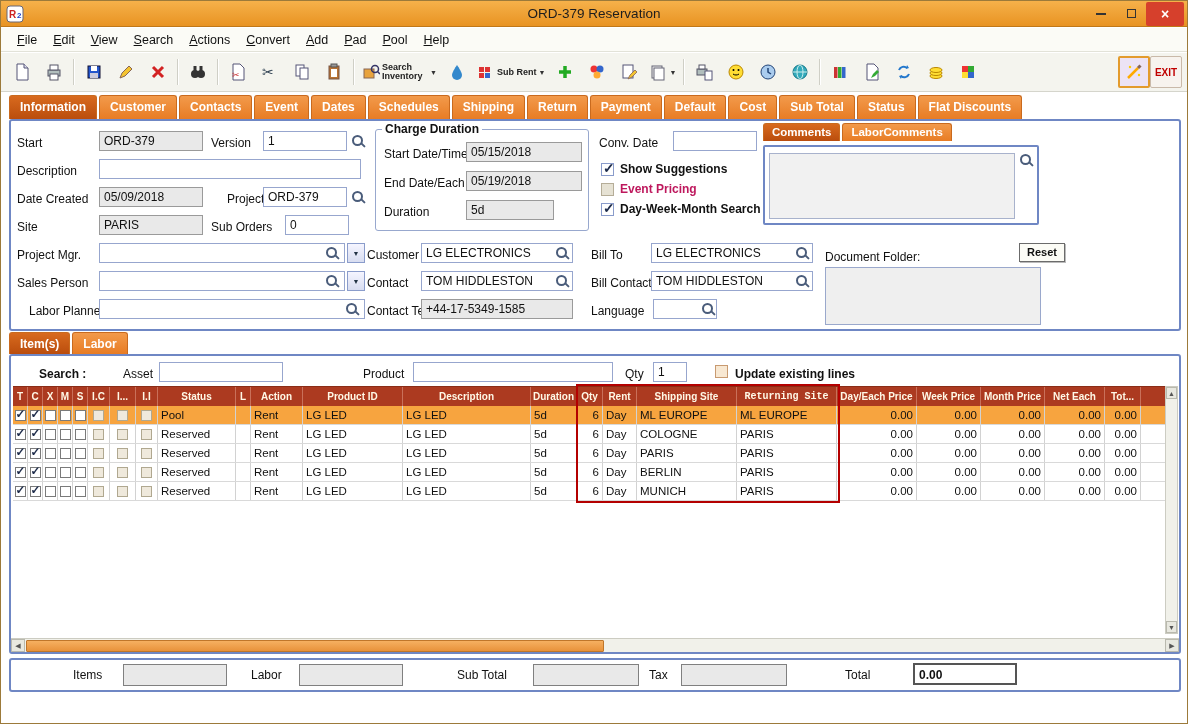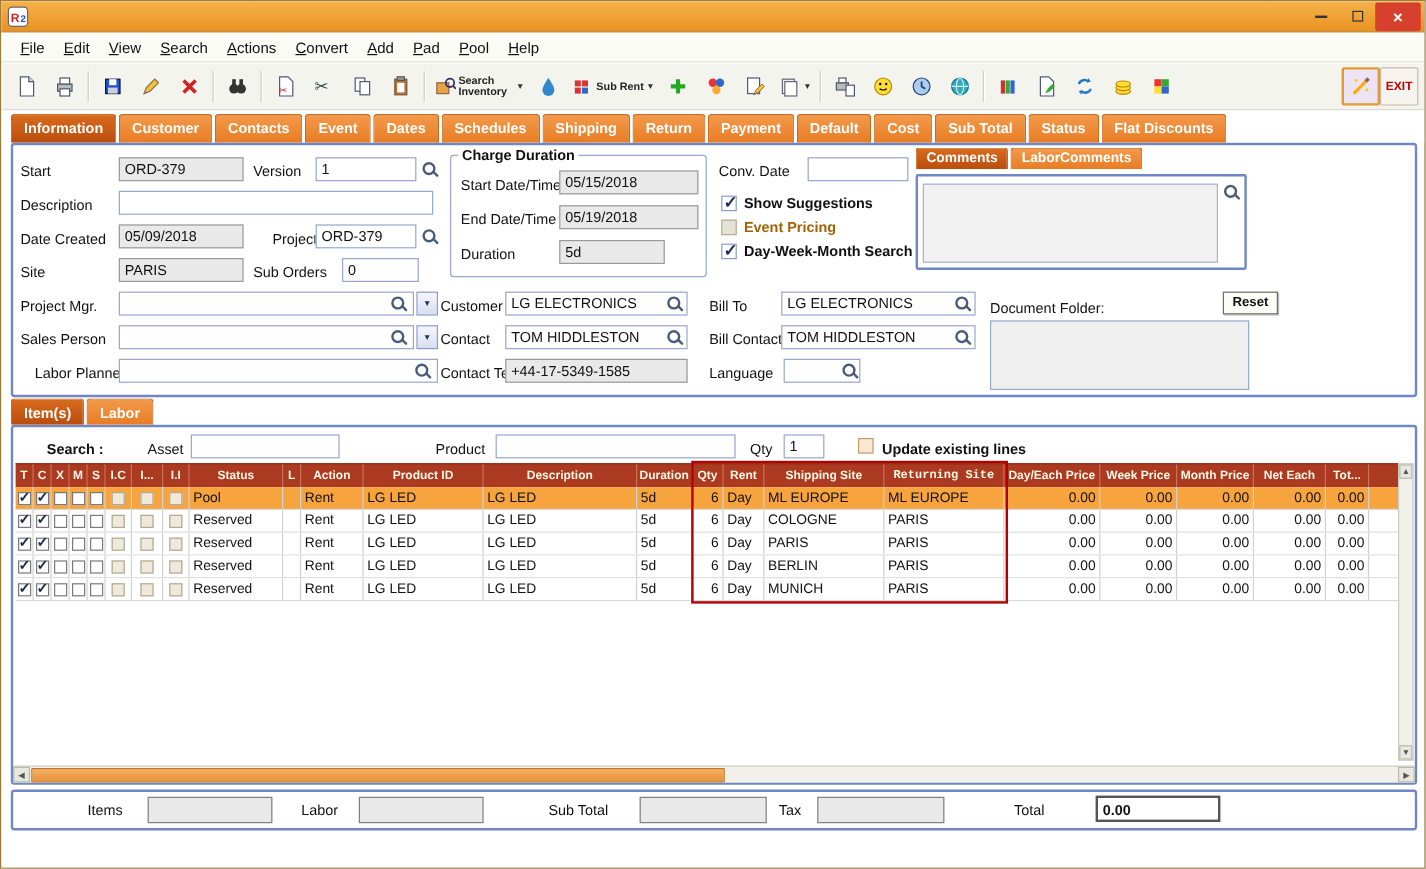--- a/index.html
+++ b/index.html
@@ -56,21 +56,21 @@
 .mag::before{content:"";position:absolute;left:1px;top:1px;width:7px;height:7px;border:2px solid #4a5c7a;border-radius:50%}
 .mag::after{content:"";position:absolute;left:9px;top:10px;width:6px;height:2px;background:#4a5c7a;transform:rotate(45deg);border-radius:1px}
 .combo{position:absolute;width:18px;height:20px;background:linear-gradient(#f5f5ff,#d8ddf0);border:1px solid #8a9ccb;font-size:7px;color:#234;display:flex;align-items:center;justify-content:center}
 
 .cb{width:13px;height:13px;background:#fff;border:1px solid #8a9ccb;position:relative;display:inline-block;flex:none}
 .cb.checked::after{content:"\2713";position:absolute;left:1px;top:-4px;font-size:14px;font-weight:bold;color:#1d2b4a}
 .cb.disabled{background:#e6e2d4;border-color:#b5ad98}
 .cb.warm{background:#f8e8d2;border-color:#c89a70}
 .cbrow{position:absolute;display:flex;align-items:center;gap:6px;height:16px}
 .cbrow .cl{font-size:12px;font-weight:bold;white-space:nowrap}
-.cbrow .cl.dim{color:#a16207;font-weight:bold}
+.cbrow .cl.dim{color:#be185d;font-weight:bold}
 
 .group{position:absolute;border:1px solid #98a8ce;border-radius:3px}
 .group-title{position:absolute;top:0;left:6px;transform:translateY(-55%);background:#fff;padding:0 3px;font-weight:bold;font-size:12px;line-height:12px;white-space:nowrap}
 
 
 #comments-box{position:absolute;left:752px;top:24px;width:276px;height:80px;border:2px solid #6f87c4;border-radius:2px;background:#fff}
 #comments-text{position:absolute;left:4px;top:6px;width:246px;height:66px;background:#f1f1f1;border:1px solid #a8b2cc}
 .reset-btn{position:absolute;width:46px;height:19px;background:#fcfcf6;border:1px solid #6b6b6b;font-size:11px;font-weight:bold;text-align:center;line-height:17px;box-shadow:1px 1px 0 #bbb}
 #docfolder-box{position:absolute;left:814px;top:146px;width:216px;height:58px;background:#efefef;border:1px solid #9aa8cc}
 
@@ -108,20 +108,21 @@
 <div class="window">
 
   <div class="titlebar">
     <span class="app-icon">
       <svg width="18" height="18">
           <rect x="1" y="1" width="16" height="16" rx="3" fill="#fff" stroke="#667"></rect>
           <text x="3" y="13" font-size="10" font-weight="bold" fill="#c22">R</text>
           <text x="11" y="13" font-size="8" font-weight="bold" fill="#24c">2</text>
         </svg>
     </span>
+    <span class="title">ORD-379 Reservation</span>
     <span class="win-controls">
       <span class="win-btn">
           <span class="min-glyph"></span>
         </span>
       <span class="win-btn">
           <span class="max-glyph"></span>
         </span>
       <span class="win-btn close">×</span>
     </span>
   </div>
@@ -438,21 +439,21 @@
     <span class="combo" style="left:336px;top:150px">▼</span>
 
     <span class="lbl" style="left:18px;top:180px">Labor Planner</span>
     <span class="fld" style="left:88px;top:178px;width:266px"></span>
     <span class="mag" style="left:334px;top:181px"></span>
 
     <div class="group" style="left:364px;top:8px;width:214px;height:102px">
       <span class="group-title">Charge Duration</span>
       <span class="lbl" style="left:8px;top:14px">Start Date/Time</span>
       <span class="fld ro" style="left:90px;top:12px;width:116px">05/15/2018</span>
-      <span class="lbl" style="left:8px;top:43px">End Date/Time</span>
+      <span class="lbl" style="left:8px;top:43px">End Date/Each</span>
       <span class="fld ro" style="left:90px;top:41px;width:116px">05/19/2018</span>
       <span class="lbl" style="left:8px;top:72px">Duration</span>
       <span class="fld ro" style="left:90px;top:70px;width:88px">5d</span>
     </div>
 
     <span class="lbl" style="left:588px;top:12px">Conv. Date</span>
     <span class="fld" style="left:662px;top:10px;width:84px"></span>
 
     <div class="cbrow" style="left:590px;top:40px">
       <span class="cb checked"></span>

